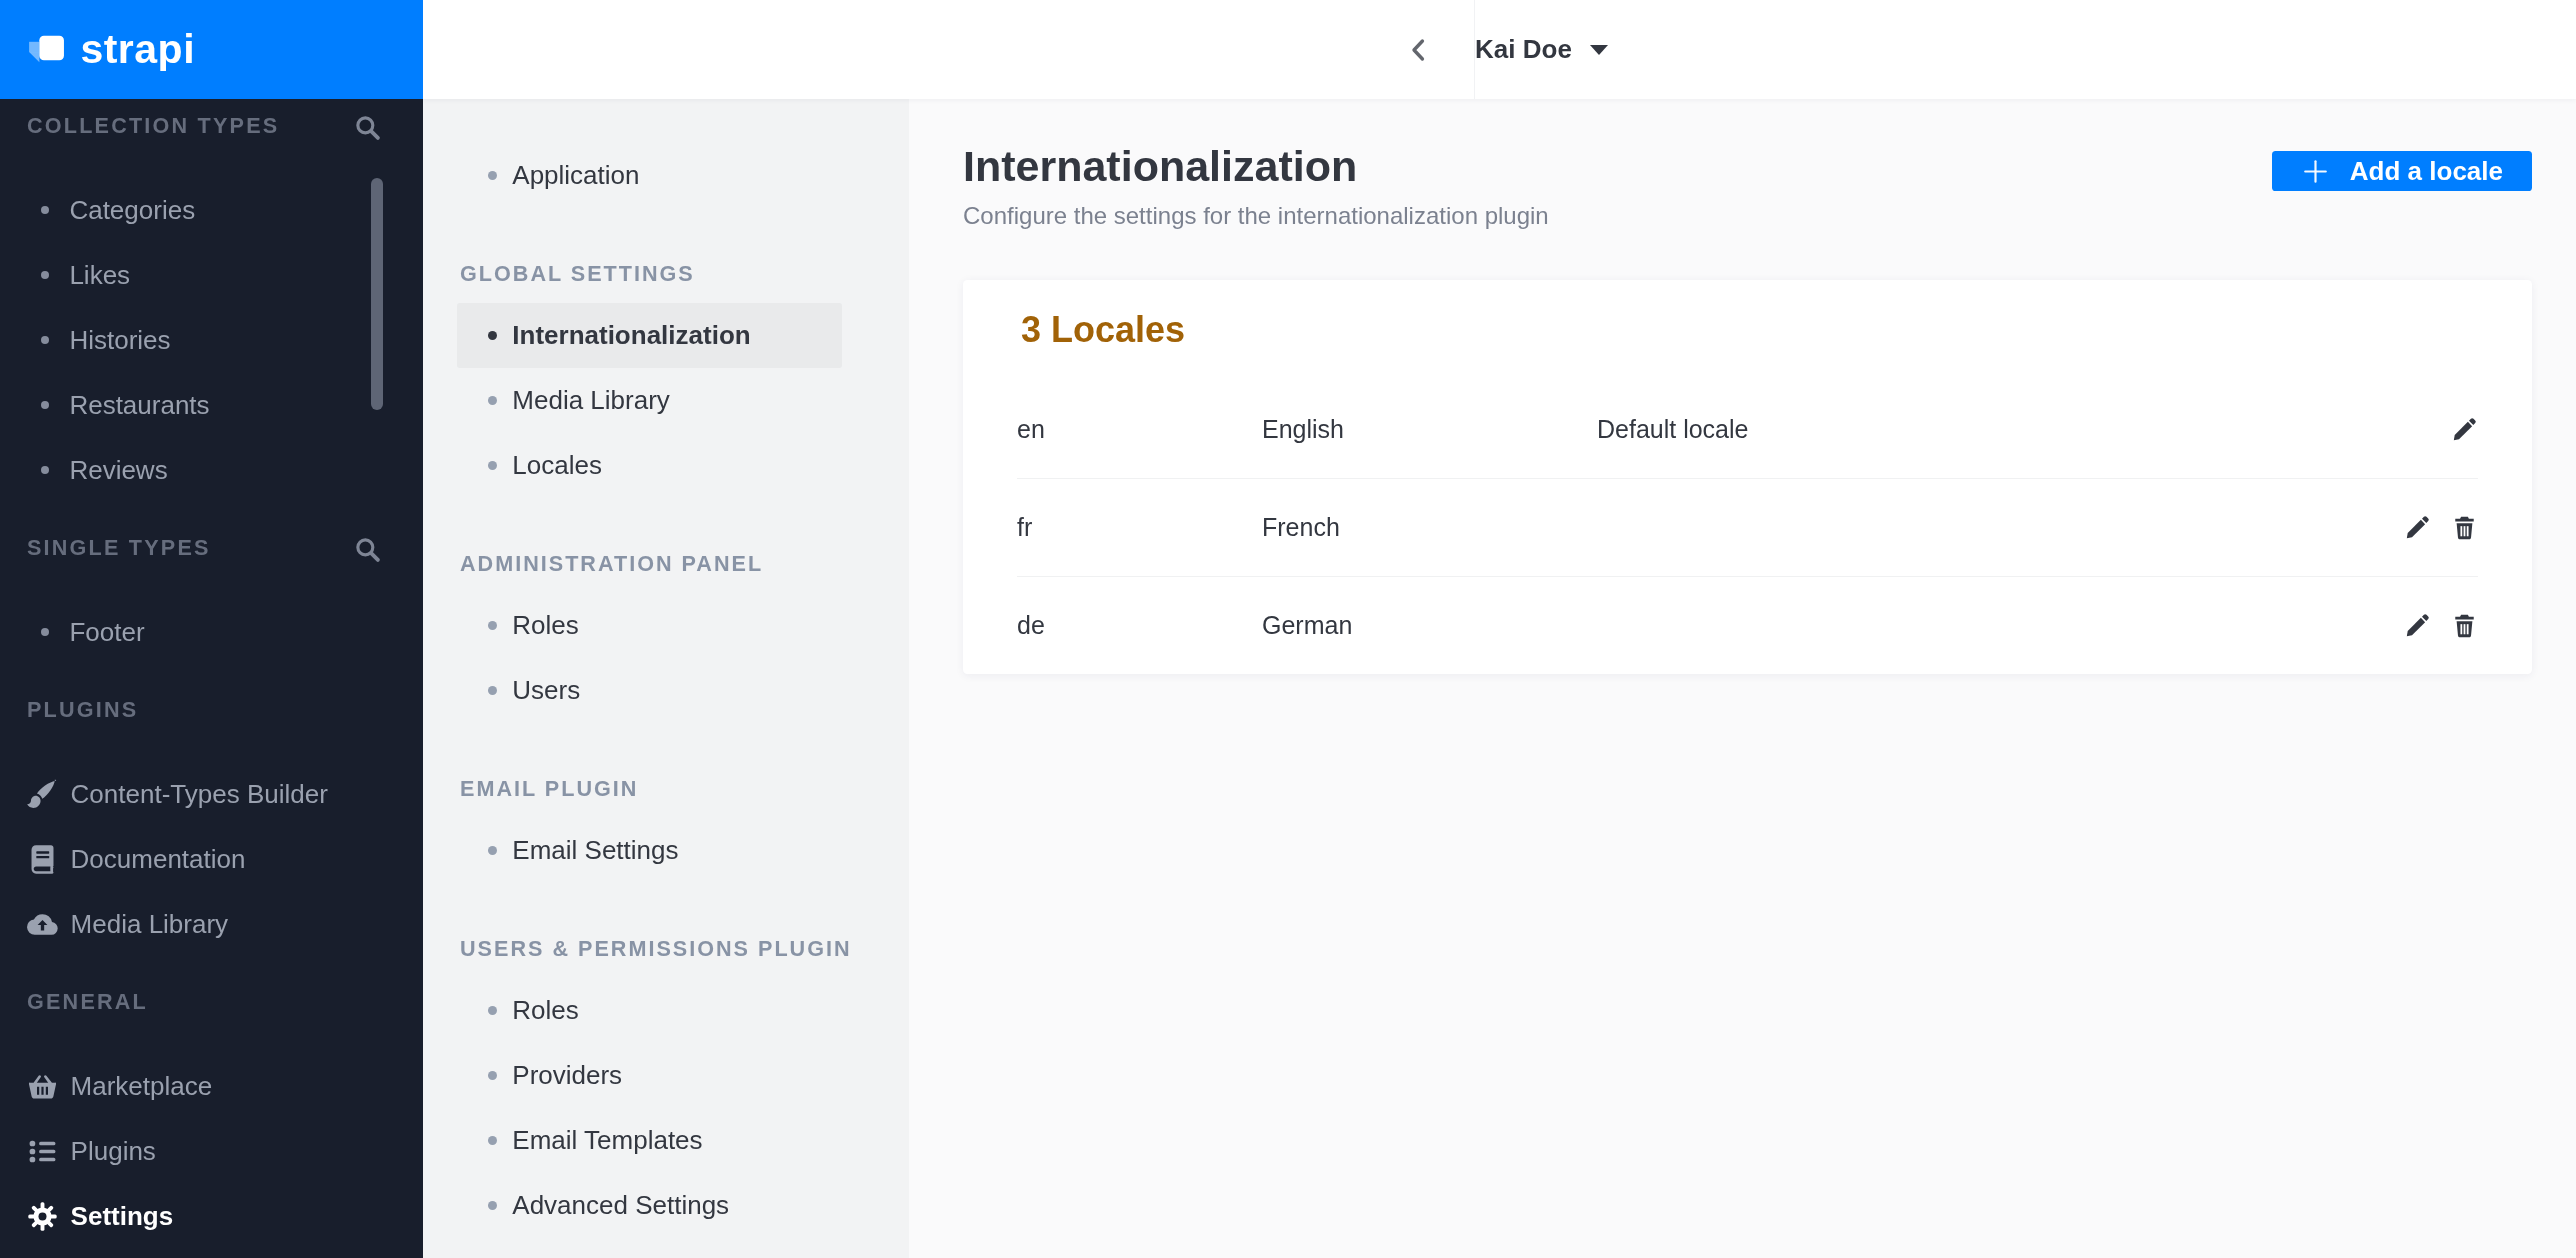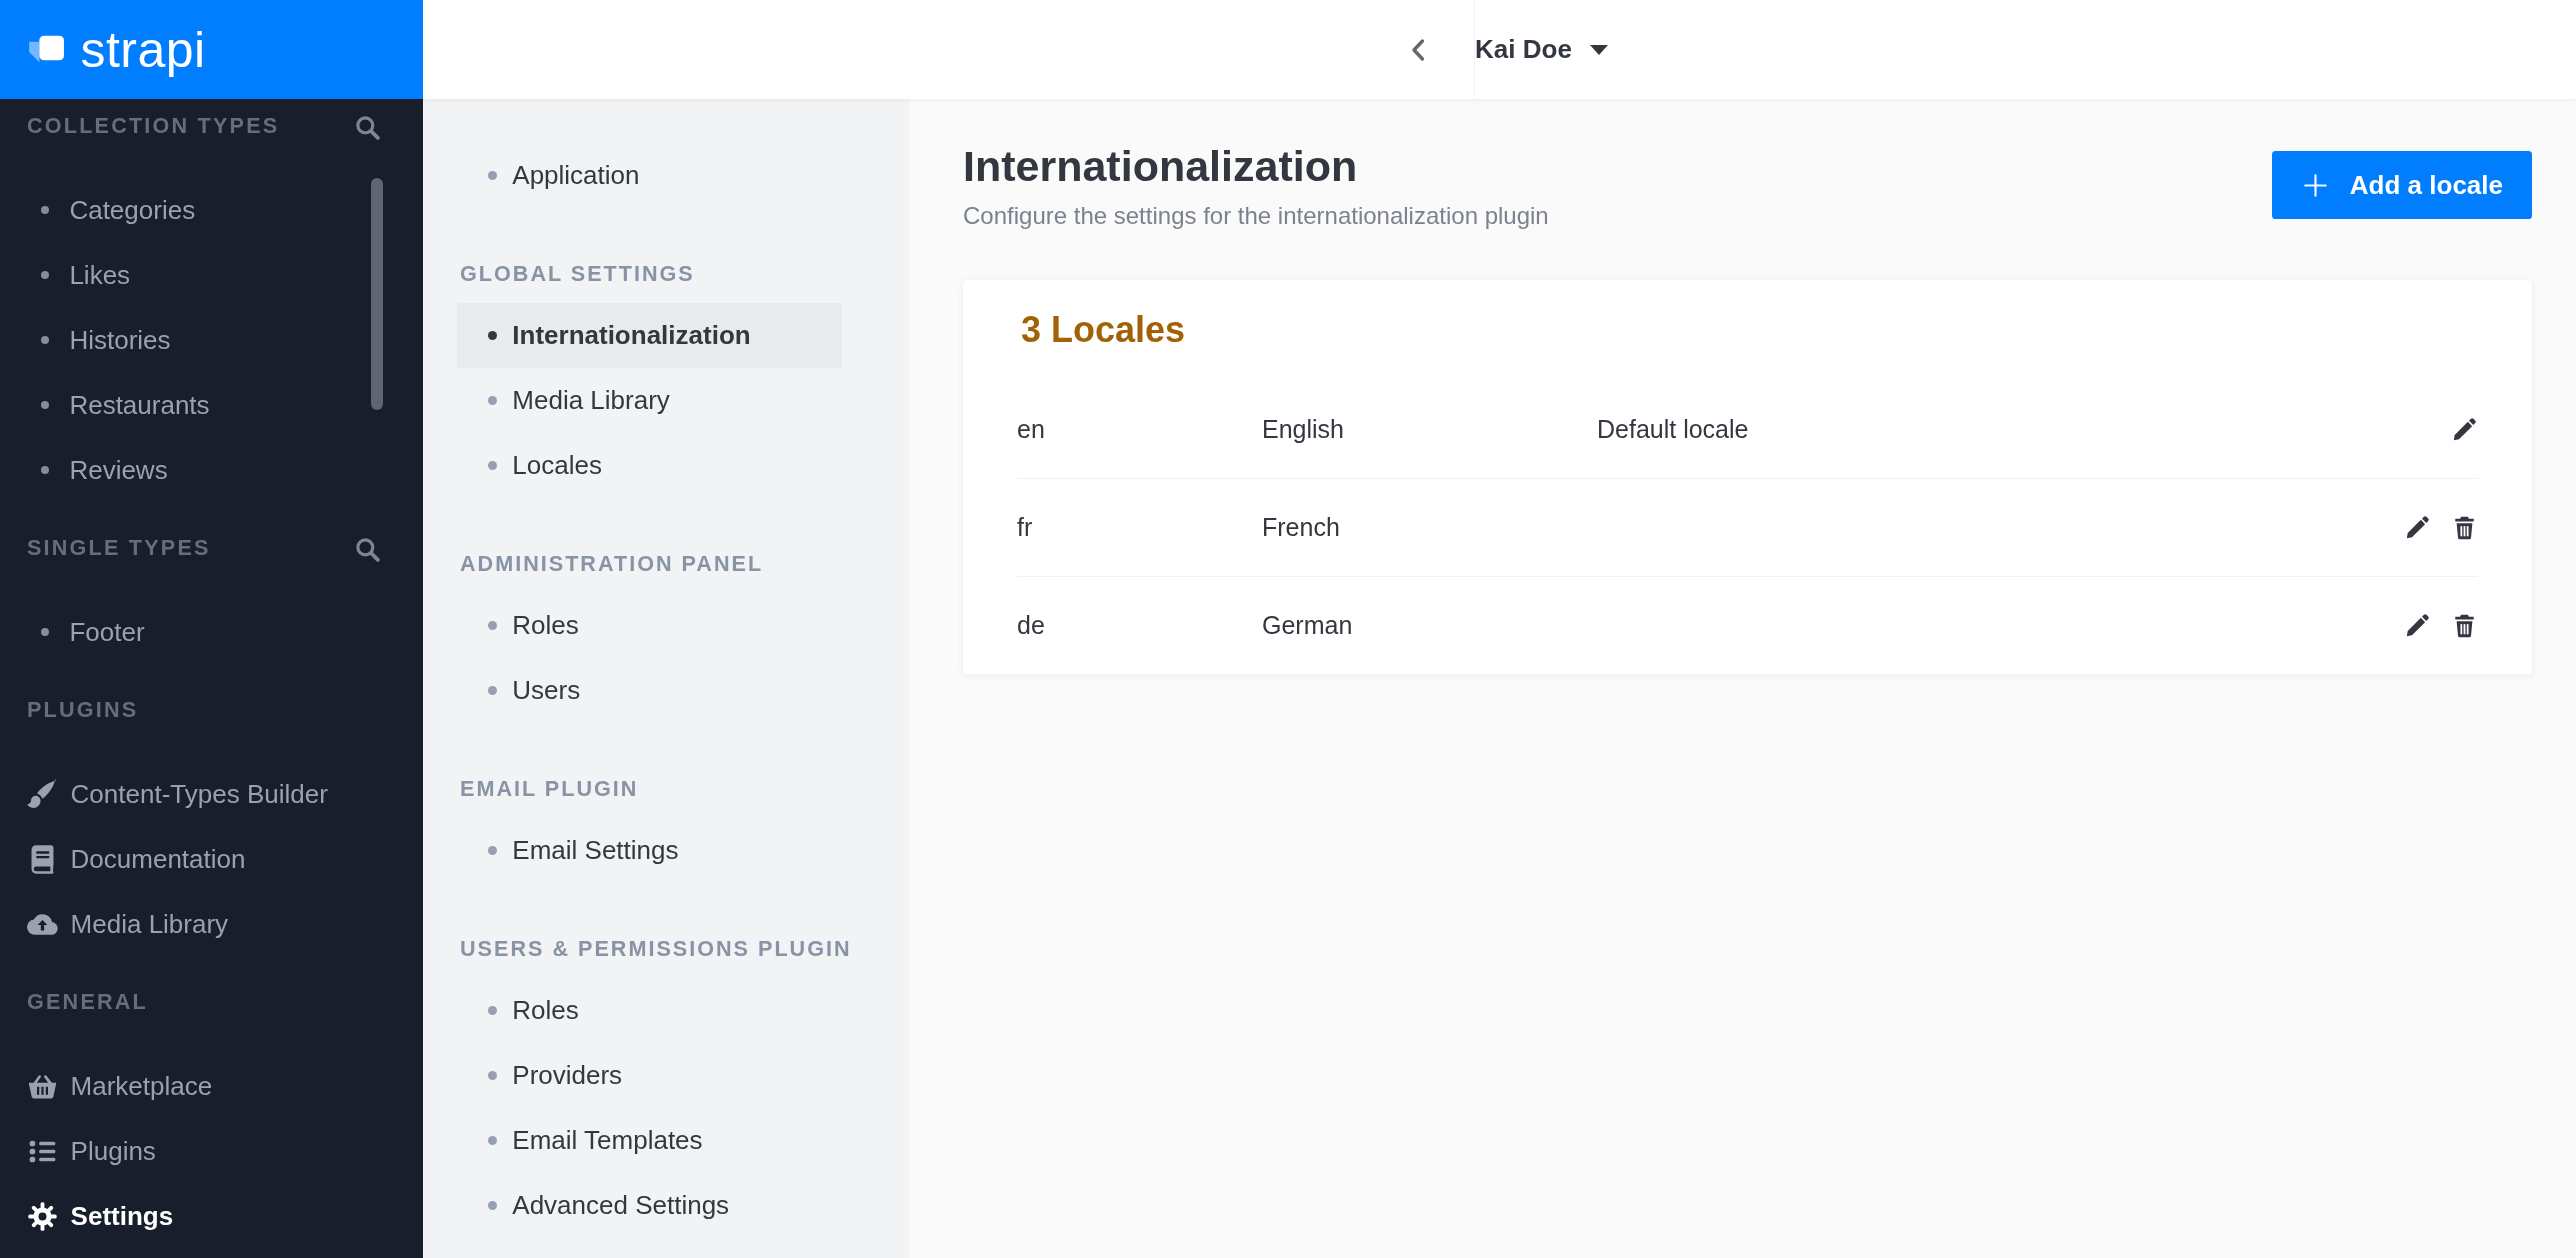--- a/index.html
+++ b/index.html
@@ -7,21 +7,21 @@
     width:2576px;height:1259px;overflow:hidden;
     background:#fafafb;color:#333740;
     font-family:"Liberation Sans", sans-serif;
     -webkit-font-smoothing:antialiased;
   }
   .app{display:flex;width:100%;height:100%}
 
   
   .sidebar{position:relative;flex:0 0 423px;width:423px;background:var(--sidebar-bg,#181e2c);z-index:3}
   .logo-bar{height:99px;background:var(--accent,#007eff);display:flex;align-items:center;padding-left:25px;box-sizing:border-box;cursor:pointer}
-  .logo-text{color:#fff;font-size:50px;font-weight:400;letter-spacing:0.5px;margin-left:14.4px}
+  .logo-text{color:#fff;font-size:41px;font-weight:700;letter-spacing:0.5px;margin-left:14.4px}
   .side-section{margin-top:32px}
   #left-nav .side-section:first-child{margin-top:13.5px}
   .side-head{position:relative;height:65px;display:flex;align-items:flex-start;padding:0 40px 0 27px}
   .side-head .t{font-size:21.6px;font-weight:700;letter-spacing:2.2px;color:#666d7d;text-transform:uppercase}
   .search-btn{position:absolute;right:41px;width:29px;height:29px;padding:0;border:0;background:none;color:#7e8595;cursor:pointer}
   .side-item{height:65px;display:flex;align-items:center;padding-left:27px;color:#9aa1af;font-size:26px;cursor:pointer}
   .side-item .dot{flex:0 0 8px;width:8px;height:8px;border-radius:50%;background:#858c9c;margin:0 20px 0 14.4px}
   .side-ico{flex:0 0 31px;width:31px;height:31px;margin-right:12.6px;display:flex;align-items:center;justify-content:center}
   .side-item.active{color:#ffffff;font-weight:600}
   .side-scrollbar{position:absolute;top:178px;right:40px;width:11.7px;height:232px;border-radius:6.3px;background:#5e6575;cursor:pointer}
@@ -45,21 +45,21 @@
   .set-item{height:65px;margin:0 67px 0 34px;padding-left:31px;display:flex;align-items:center;border-radius:2.7px;font-size:26px;color:#333740;cursor:pointer}
   .set-item .dot{flex:0 0 9px;width:9px;height:9px;border-radius:50%;background:#96a0b0;margin-right:15.3px}
   .set-item.active{background:#e9eaeb;font-weight:600}
   .set-item.active .dot{background:#333740}
 
   
   .main{flex:1;background:#fafafb;padding:45px 44px 0 54px;box-sizing:border-box;min-width:0}
   .page-head{display:flex;justify-content:space-between;align-items:flex-start}
   .page-title{margin:0;font-size:43px;line-height:1.05;font-weight:600;color:#333740}
   .page-sub{margin:12.6px 0 0;font-size:24px;color:#7b818f}
-  .add-btn{margin-top:7.2px;height:68px;padding:0 29px;background:var(--accent,#007eff);color:#fff;border:0;border-radius:3.6px;
+  .add-btn{margin-top:7.2px;height:40px;padding:0 29px;background:var(--accent,#007eff);color:#fff;border:0;border-radius:3.6px;
     font-family:inherit;font-size:26px;font-weight:600;display:flex;align-items:center;gap:20px;cursor:pointer}
   .add-btn .plus{width:29px;height:29px;display:flex}
 
   .card{margin-top:50px;background:#fff;border-radius:4.5px;box-shadow:0 1.8px 9px rgba(40,40,80,.06);padding:0 54px}
   .card-head{height:101px;display:flex;align-items:center}
   .card-title{margin:4px;font-size:36px;font-weight:600;color:#a16207}
   .locale-row{display:grid;grid-template-columns:245px 335px 1fr auto;align-items:center;height:97px;font-size:25px;color:#333740}
   .locale-row + .locale-row{border-top:0.9px solid #f0f1f2}
   .row-actions{display:flex;justify-content:flex-end;align-items:center;gap:20px}
   .icon-btn{width:27px;height:27px;padding:0;border:0;background:none;color:#333740;cursor:pointer}

